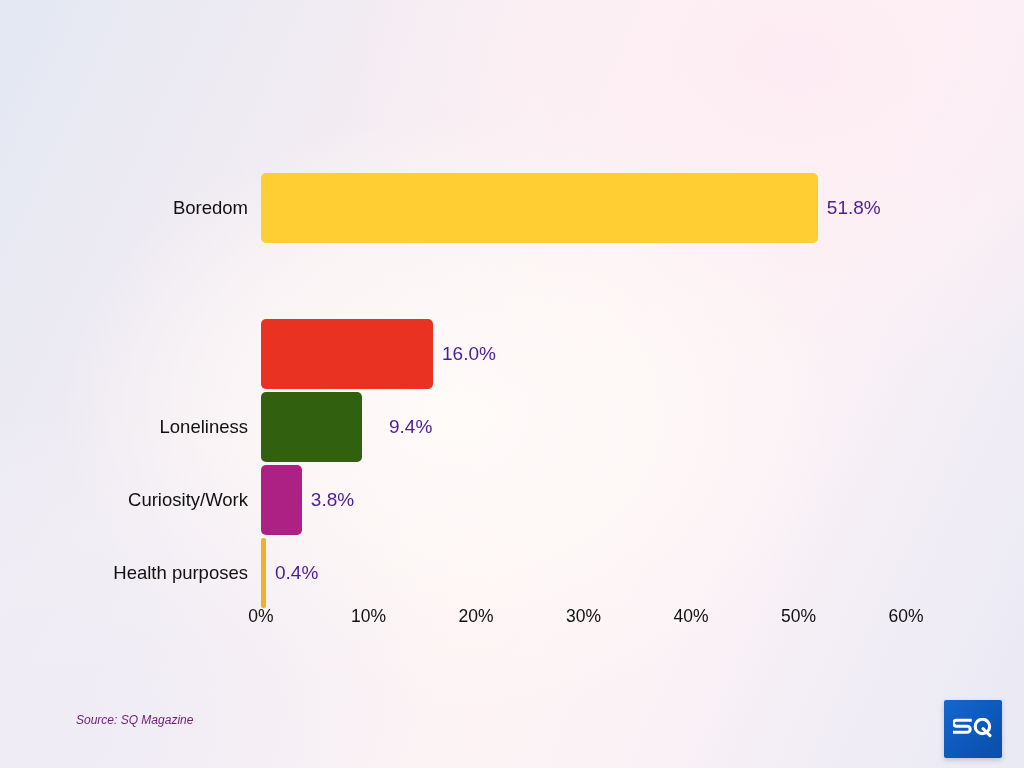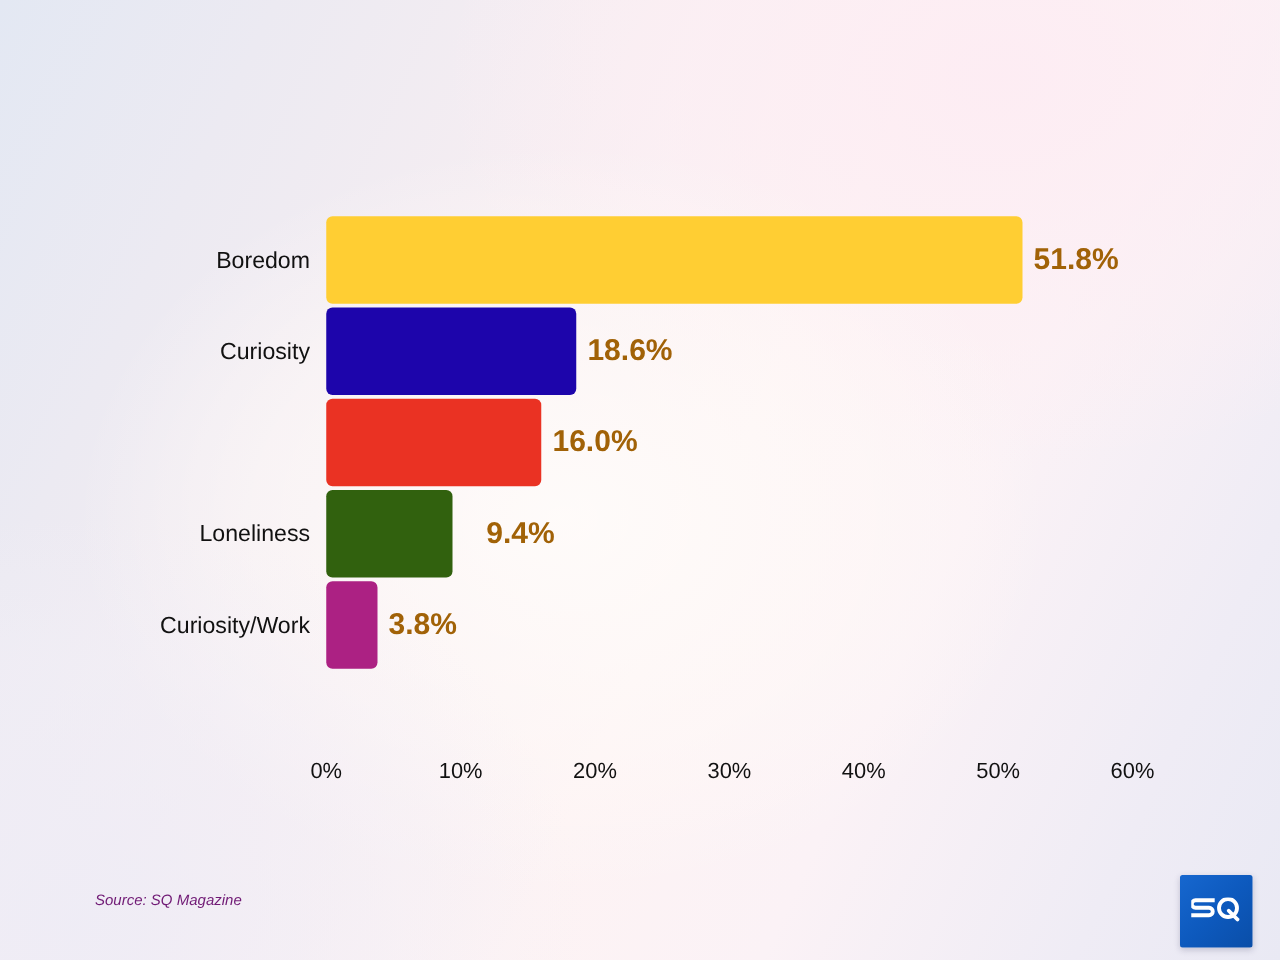--- a/index.html
+++ b/index.html
@@ -98,24 +98,23 @@
     position: absolute;
     top: 0;
     height: 70px;
     border-radius: 5px;
   }
   .bar-value {
     position: absolute;
     top: 0;
     height: 70px;
     line-height: 70px;
-    font-size: 24px;
-    color: #a16207;
-    white-space: nowrap;
-    font-weight: bold;
+    font-size: 19px;
+    color: #4c1d95;
+    white-space: nowrap;
   }
 
   
   #x-axis {
     position: absolute;
     left: 0;
     top: 606px;
     width: 1024px;
     height: 32px;
   }
@@ -163,38 +162,38 @@
   <div class="bg-glow-c"></div>
   <div class="bg-glow-bl"></div>
 
 
   <div id="plot">
       <div class="bar-row" style="top: 173px;">
         <div class="cat-label">Boredom</div>
         <div class="bar" style="left: 261px; width: 556.85px; background: rgb(255, 206, 51);"></div>
         <div class="bar-value" style="left: 826.85px;">51.8%</div>
       </div>
-      <div class="bar-row" style="top: 246px;">
-        <div class="cat-label">Curiosity</div>
-        <div class="bar" style="left: 261px; width: 199.95px; background: rgb(29, 5, 171);"></div>
-        <div class="bar-value" style="left: 469.95px;">18.6%</div>
-      </div>
       <div class="bar-row" style="top: 319px;">
         <div class="bar" style="left: 261px; width: 172px; background: rgb(234, 50, 35);"></div>
         <div class="bar-value" style="left: 442px;">16.0%</div>
       </div>
       <div class="bar-row" style="top: 392px; text-align: center;">
         <div class="cat-label">Loneliness</div>
         <div class="bar" style="left: 261px; width: 101.05px; background: rgb(49, 97, 14);"></div>
         <div class="bar-value" style="left: 389px;">9.4%</div>
       </div>
       <div class="bar-row" style="top: 465px;">
         <div class="cat-label">Curiosity/Work</div>
         <div class="bar" style="left: 261px; width: 40.85px; background: rgb(172, 33, 131);"></div>
         <div class="bar-value" style="left: 310.85px;">3.8%</div>
+      </div>
+      <div class="bar-row" style="top: 538px;">
+        <div class="cat-label">Health purposes</div>
+        <div class="bar" style="left: 261px; width: 5px; background: rgb(239, 176, 44); border-radius: 2px;"></div>
+        <div class="bar-value" style="left: 275px;">0.4%</div>
       </div>
     </div>
 
   <div id="x-axis">
       <div class="tick-label" style="left: 261px;">0%</div>
       <div class="tick-label" style="left: 368.5px;">10%</div>
       <div class="tick-label" style="left: 476px;">20%</div>
       <div class="tick-label" style="left: 583.5px;">30%</div>
       <div class="tick-label" style="left: 691px;">40%</div>
       <div class="tick-label" style="left: 798.5px;">50%</div>

